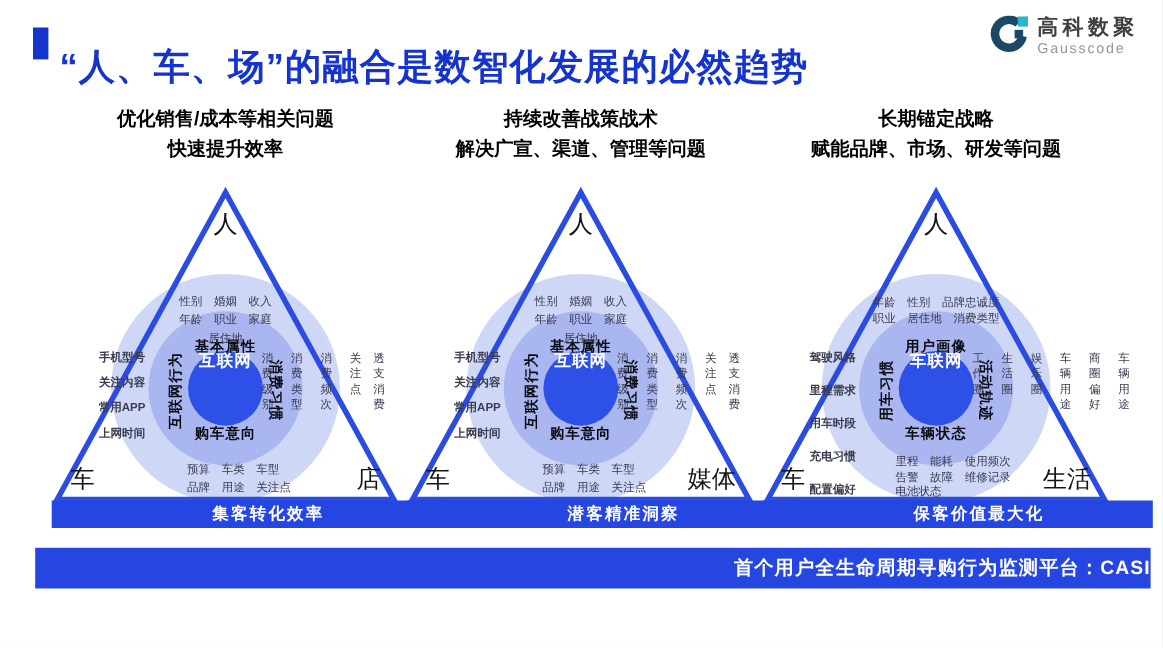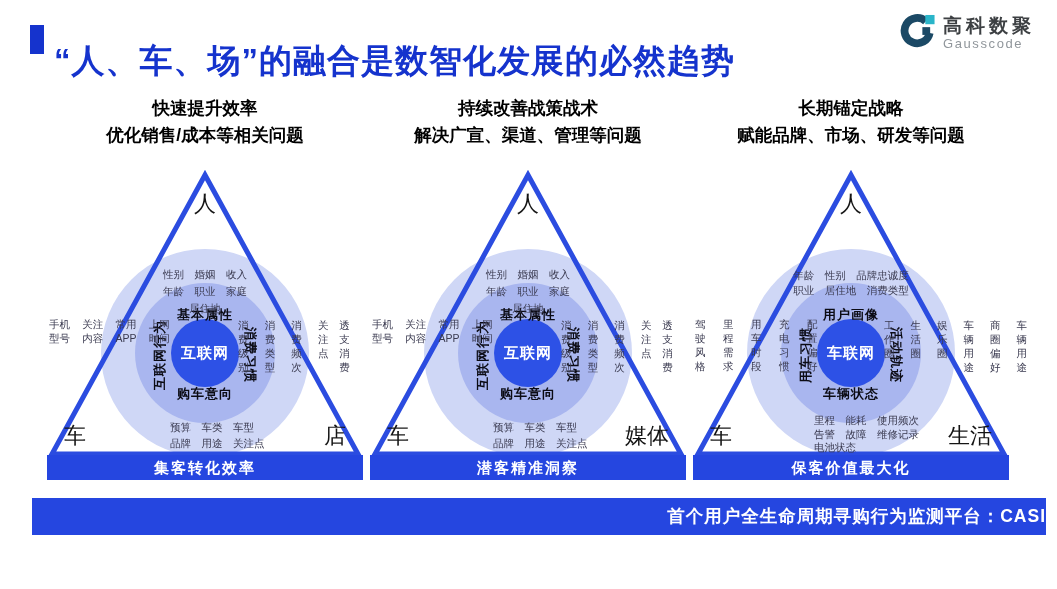--- a/index.html
+++ b/index.html
@@ -24,48 +24,48 @@
   .col-1{left:47px;} .col-2{left:370px;} .col-3{left:693px;}
   .col-header{position:absolute;top:95px;left:-10px;width:336px;text-align:center;
     font-weight:bold;font-size:17.5px;color:#000;line-height:27px;}
   .tri-wrap{position:absolute;top:170px;left:0;width:316px;height:292px;}
   .ring{position:absolute;border-radius:50%;z-index:1;}
   .ring.outer{left:54px;top:79px;width:208px;height:208px;background:var(--ring-outer,#cfd7f6);}
   .ring.middle{left:88px;top:113px;width:140px;height:140px;background:var(--ring-middle,#a9b6ef);}
   svg.tri{position:absolute;left:0;top:0;width:316px;height:292px;z-index:2;overflow:visible;}
   svg.tri polygon{fill:none;stroke:var(--triangle-blue,#2b4ce0);stroke-width:5;}
   .center-circle{position:absolute;left:124px;top:149px;width:68px;height:68px;border-radius:50%;
-    background:var(--circle-blue,#2d51e6);display:flex;align-items:center;justify-content:center;
+    background:var(--circle-blue,#2d51e6);display:flex;align-items:flex-start;justify-content:center;
     color:#fff;font-weight:bold;font-size:15px;z-index:3;letter-spacing:1px;}
   .corner{position:absolute;z-index:4;font-size:22px;color:#141414;}
   .corner.apex{left:0;width:316px;top:19px;text-align:center;}
   .corner.bl{left:17px;top:251px;}
   .corner.br{right:17px;top:251px;text-align:right;}
   .ring-label{position:absolute;z-index:3;font-weight:bold;font-size:13px;color:#0b0b14;
     width:316px;text-align:center;letter-spacing:1px;}
   .ring-label.top{top:136px;}
   .ring-label.bottom{top:215px;}
   .ring-label.vert{width:84px;left:116px;top:176px;}
   .ring-label.vleft{transform:translateX(-45px) rotate(-90deg);}
   .ring-label.vright{transform:translateX(45px) rotate(90deg);}
   .labels{position:absolute;z-index:3;font-size:10.5px;color:#3a3a50;}
   .top-rows{left:88px;top:96px;width:140px;text-align:center;line-height:17px;}
-  .left-list{left:2px;top:148px;width:124px;display:flex;flex-direction:row;
-    align-items:flex-start;gap:9px;}
+  .left-list{left:2px;top:148px;width:124px;display:flex;flex-direction:column;
+    align-items:center;gap:9px;font-weight:bold;}
   .right-list{left:191px;top:149px;width:122px;display:flex;
     align-items:flex-start;gap:6px;}
   .bottom-rows{line-height:16px;}
   .col-a .bottom-rows{left:123px;top:249px;width:160px;text-align:left;}
   .col-b .top-rows{line-height:15px;top:98px;width:128px;left:94px;}
   .col-b .left-list{gap:16px;}
   .col-b .right-list{gap:16px;}
   .col-b .bottom-rows{left:121px;top:244px;width:170px;text-align:left;line-height:13.5px;}
   .banner{position:absolute;left:0;top:455px;width:316px;height:25px;z-index:5;
     background:var(--banner-blue,#2546e0);color:#fff;font-weight:bold;font-size:15px;
-    text-align:center;line-height:25px;letter-spacing:2px;}
+    text-align:center;line-height:25px;letter-spacing:2px;padding-left:39px;}
   
   .footer{position:absolute;left:32px;top:498px;width:1014px;height:37px;
     background:var(--banner-blue,#2546e0);color:#fff;font-size:17.5px;font-weight:bold;
     text-align:right;line-height:37px;letter-spacing:1px;}
 </style>
 </head>
 <body>
 
 <div class="slide">
 
@@ -79,22 +79,22 @@
       <rect class="g-sq-navy" x="24" y="13.5" width="8" height="8"></rect>
     </svg>
     <div>
       <div class="logo-name">高科数聚</div>
       <div class="logo-sub">Gausscode</div>
     </div>
   </div>
 
   <section class="col col-1 col-a">
     <div class="col-header">
+      <div>优化销售/成本等相关问题</div>
       <div>快速提升效率</div>
-      <div>优化销售/成本等相关问题</div>
     </div>
     <div class="tri-wrap">
       <div class="ring outer"></div>
       <div class="ring middle"></div>
       <svg class="tri" viewBox="0 0 316 292">
         <polygon points="158,5 5,284 311,284"></polygon>
       </svg>
       <div class="corner apex">人</div>
       <div class="corner bl">车</div>
       <div class="corner br">店</div>

